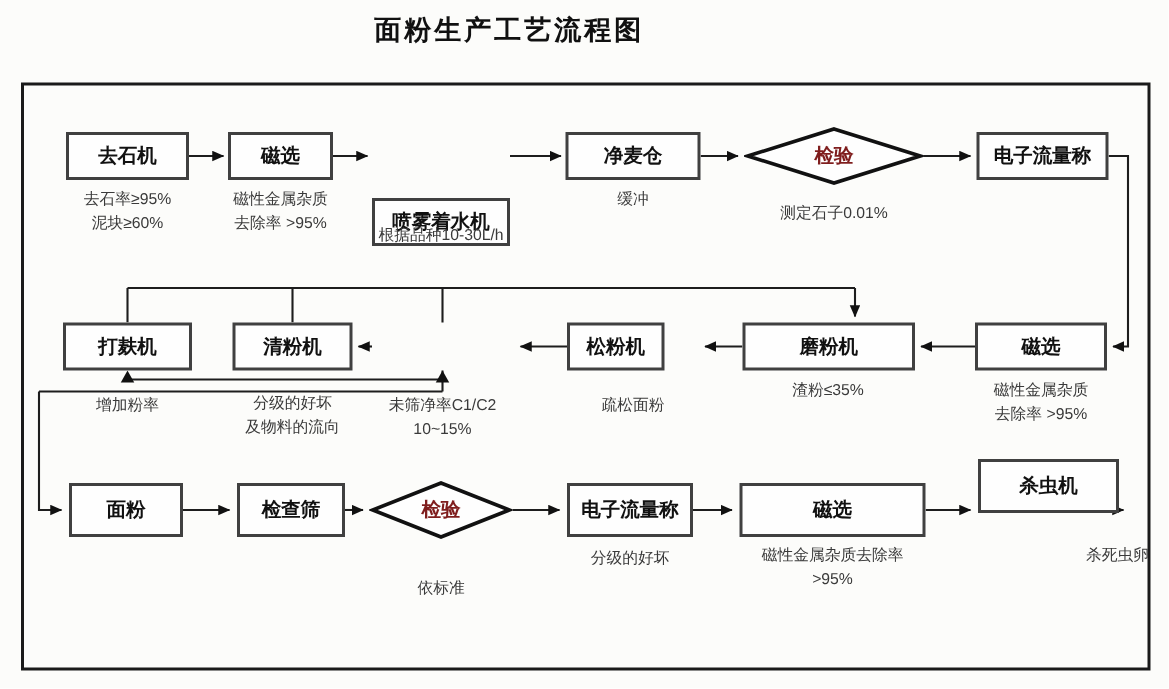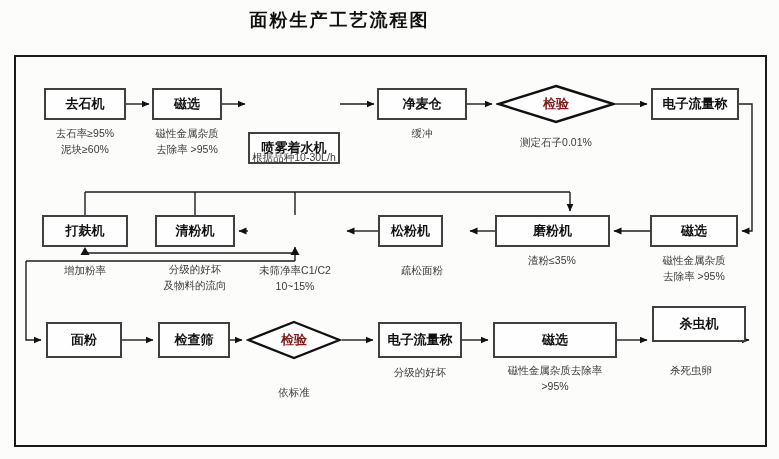--- a/index.html
+++ b/index.html
@@ -158,15 +158,15 @@
     <span>磁选</span>
   </div>
   <div class="node tall" style="left:652px;top:306px;width:94px;">
     <span>杀虫机</span>
   </div>
 
   <div class="caption" style="left:219px;top:384px;">依标准</div>
   <div class="caption" style="left:345px;top:364px;">分级的好坏</div>
   <div class="caption" style="left:480px;top:362px;">磁性金属杂质去除率
 &gt;95%</div>
-  <div class="caption" style="left:616px;top:362px;">杀死虫卵</div>
+  <div class="caption" style="left:616px;top:362px;text-align:right;">杀死虫卵</div>
 
 </div>
 
 </body></html>

